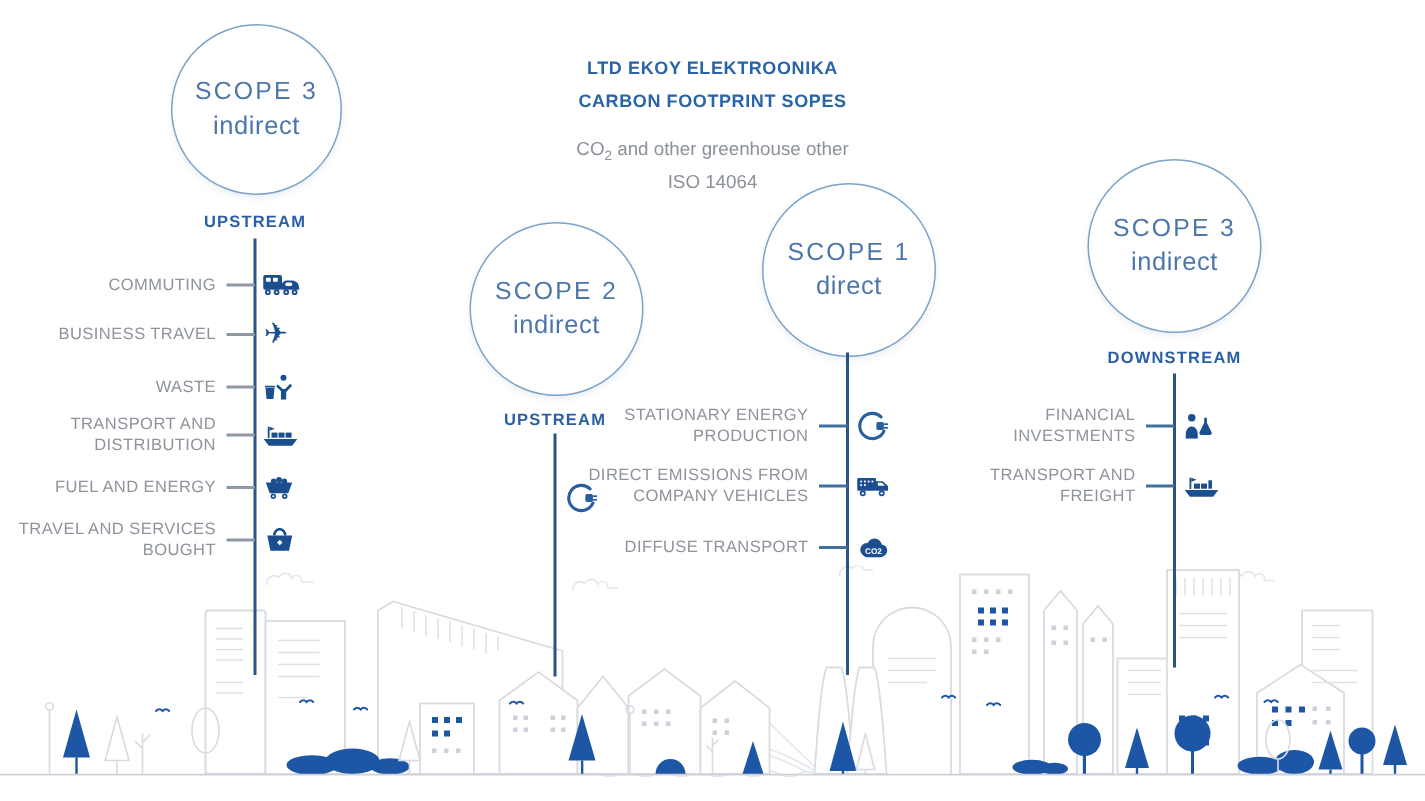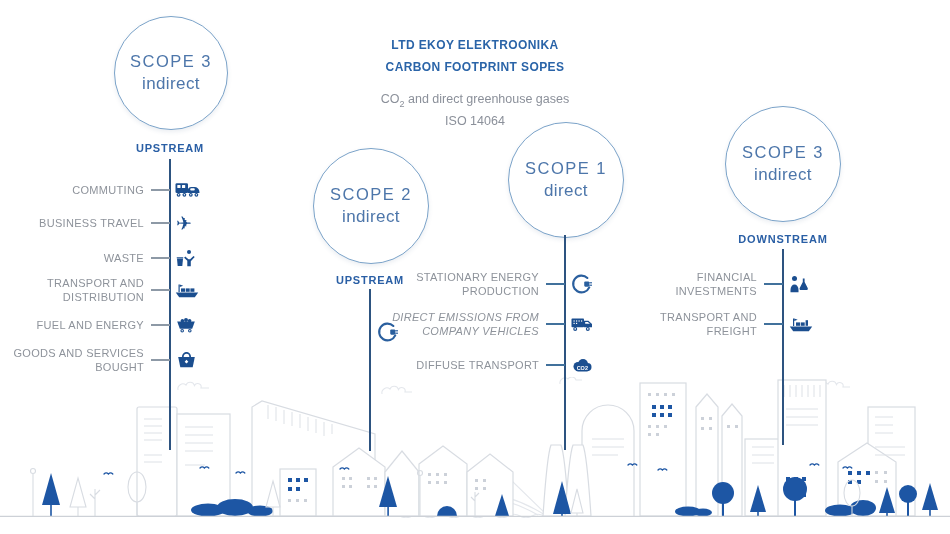--- a/index.html
+++ b/index.html
@@ -210,21 +210,21 @@
         <circle cx="33" cy="94" r="2.5"></circle>
       <path d="M420,99 v40"></path>
         <circle cx="420" cy="96" r="2.5"></circle>
     </g>
     <line x1="0" y1="139.4" x2="950" y2="139.4" stroke="#cdd1d7" stroke-width="1.2"></line>
   </svg>
 
   <div class="header">
     <div class="title-line">LTD EKOY ELEKTROONIKA</div>
     <div class="title-line">CARBON FOOTPRINT SOPES</div>
-    <div class="subtitle"><span>CO</span><sub>2</sub><span> and direct greenhouse gases</span></div>
+    <div class="subtitle"><span>CO</span><sub>2</sub><span> and other greenhouse other</span></div>
     <div class="subtitle" style="margin-top:0;">ISO 14064</div>
   </div>
 
   <div class="circle" style="left:114px;top:16px;width:112px;height:112px;">
     <div class="circle-title">SCOPE 3</div>
     <div class="circle-sub">indirect</div>
   </div>
   <div class="circle" style="left:313px;top:148px;width:114px;height:114px;">
     <div class="circle-title">SCOPE 2</div>
     <div class="circle-sub">indirect</div>
@@ -261,31 +261,31 @@
   </div>
   <div class="item" style="top:290px;right:780px;justify-content:center;">
     <div class="lbl" style="width:135px;">TRANSPORT AND DISTRIBUTION</div>
       <div class="conn gray"></div>
   </div>
   <div class="item" style="top:325px;right:780px;">
     <div class="lbl" style="width:160px;">FUEL AND ENERGY</div>
       <div class="conn gray"></div>
   </div>
   <div class="item" style="top:360px;right:780px;">
-    <div class="lbl" style="width:145px;">GOODS AND SERVICES BOUGHT</div>
+    <div class="lbl" style="width:145px;">TRAVEL AND SERVICES BOUGHT</div>
       <div class="conn gray"></div>
   </div>
 
 
   <div class="item" style="top:284px;right:385px;">
     <div class="lbl" style="width:140px;">STATIONARY ENERGY PRODUCTION</div>
       <div class="conn blue"></div>
   </div>
   <div class="item" style="top:324px;right:385px;">
-    <div class="lbl" style="width:165px;font-style:italic;">DIRECT EMISSIONS FROM COMPANY VEHICLES</div>
+    <div class="lbl" style="width:165px;">DIRECT EMISSIONS FROM COMPANY VEHICLES</div>
       <div class="conn blue"></div>
   </div>
   <div class="item" style="top:365px;right:385px;">
     <div class="lbl" style="width:165px;">DIFFUSE TRANSPORT</div>
       <div class="conn blue"></div>
   </div>
 
   <div class="item" style="top:324px;right:167px;">
     <div class="lbl" style="width:115px;">TRANSPORT AND FREIGHT</div>
       <div class="conn blue"></div>

